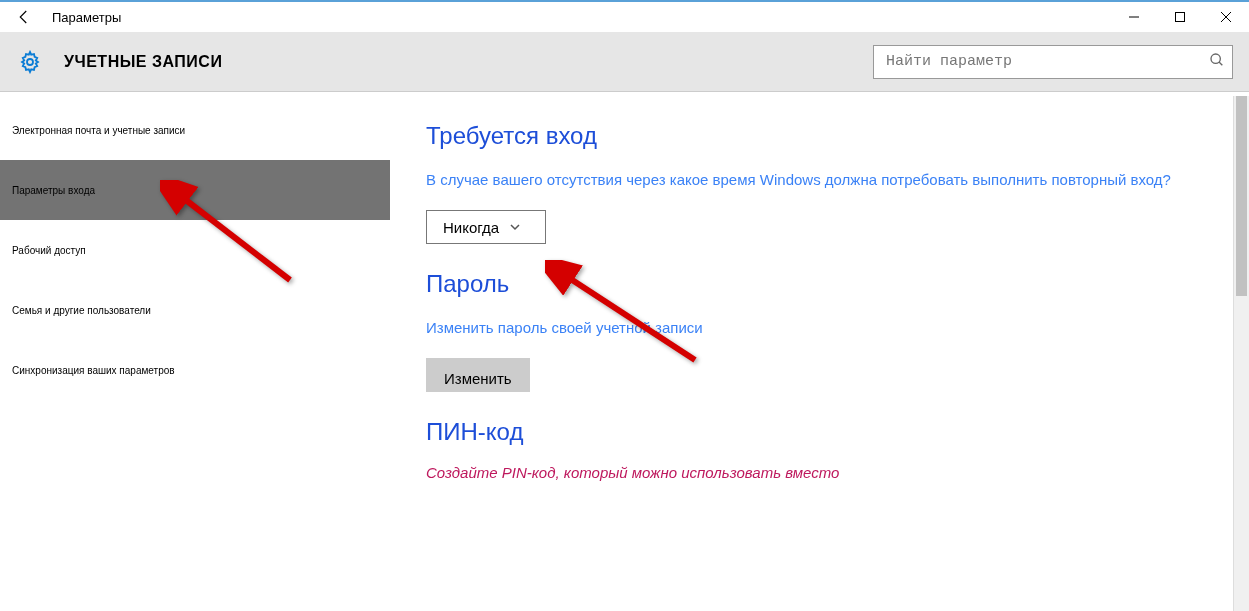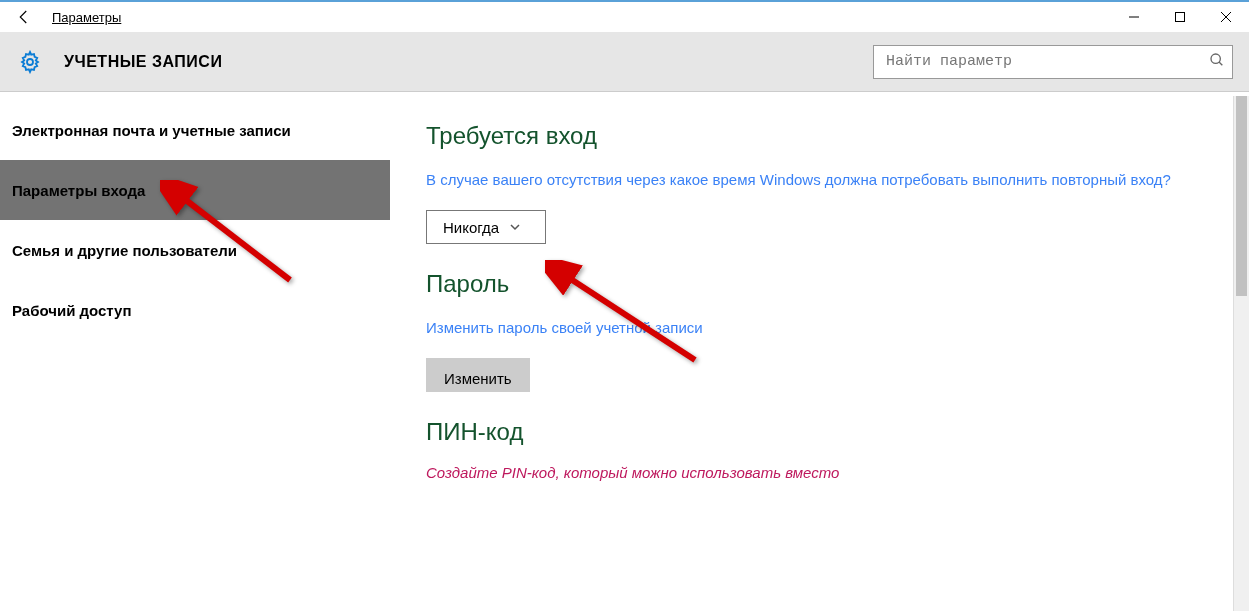--- a/index.html
+++ b/index.html
@@ -1,39 +1,39 @@
 <!DOCTYPE html>
 <html><head>
 <meta charset="utf-8">
 <style>
   * { box-sizing: border-box; margin: 0; padding: 0; font-family: "Segoe UI", Tahoma, sans-serif; }
   body { width: 1249px; height: 611px; background: #fff; overflow: hidden; position: relative; }
 
   .titlebar { height: 32px; background: #fff; display: flex; align-items: center; border-top: 2px solid #5aa1d8; }
   .back-btn { width: 48px; height: 100%; display: flex; align-items: center; justify-content: center; cursor: pointer; }
-  .title-text { font-size: 13px; color: #000; margin-left: 4px; text-decoration: underline; }
+  .title-text { font-size: 13px; color: #000; margin-left: 4px; }
   .win-controls { margin-left: auto; display: flex; }
   .win-btn { width: 46px; height: 32px; display: flex; align-items: center; justify-content: center; cursor: pointer; }
   .win-btn svg { stroke: #000; }
 
   .header { height: 60px; background: #e6e6e6; display: flex; align-items: center; padding: 0 16px; border-bottom: 1px solid #ccc;}
   .gear-wrap { width: 28px; height: 28px; display:flex; align-items:center; justify-content:center; margin-right: 20px;}
   .header h1 { font-size: 16px; font-weight: 600; letter-spacing: 0.5px; }
   .search-wrap { margin-left: auto; position: relative; }
   .search-input { width: 360px; height: 34px; border: 1px solid #999; padding: 0 34px 0 12px; font-size: 15px; color: #333; background:#fff;font-family:Liberation Mono, monospace; }
   .search-input::placeholder { color: #777; }
   .search-icon { position: absolute; right: 8px; top: 50%; transform: translateY(-50%); pointer-events:none;}
 
   .body-wrap { display: flex; height: calc(611px - 96px); }
   .sidebar { width: 390px; background: #fff; padding-top: 8px; }
-  .side-item { height: 60px; display: flex; align-items: center; padding: 0 12px; font-size: 15px; color: #000; cursor: pointer; font-weight: bold; }
+  .side-item { height: 60px; display: flex; align-items: center; padding: 0 12px; font-size: 10px; color: #000; cursor: pointer; }
   .side-item.selected { background: #737373; }
 
   .content { flex: 1; padding: 30px 36px 0 36px; position: relative; overflow:hidden;}
-  .content h2 { font-size: 24px; font-weight: 400; margin-bottom: 18px; color:#14532d;}
+  .content h2 { font-size: 24px; font-weight: 400; margin-bottom: 18px; color:#1d4ed8;}
   .content h2.sub { margin-top: 26px; }
   .desc { font-size: 15px; color: #3b82f6; line-height: 1.6; max-width: 760px; margin-bottom: 18px;}
   .dropdown { display: inline-flex; align-items: center; border: 1px solid #777; height: 34px; padding: 0 24px 0 16px; font-size: 15px; cursor:pointer; gap:10px;}
   .chev { display:inline-block;}
   .btn-gray { display:inline-block; background:#ccc; border:none; height:34px; padding:12px 18px; font-size:15px; cursor:pointer;}
   .cutoff { color:#be185d; font-size:15px; margin-top:18px; white-space:nowrap;font-style:italic;}
 
   .arrow-svg { position:absolute; pointer-events:none; filter: drop-shadow(2px 2px 2px rgba(0,0,0,0.35)); }
   .scrollbar { position:absolute; right:0; top:96px; bottom:0; width:16px; background:#f0f0f0; border-left:1px solid #ddd;}
   .scroll-thumb{ position:absolute; left:2px; right:2px; top:0; height:200px; background:#c1c1c1;}
@@ -89,24 +89,27 @@
 
 <div class="body-wrap">
   <div class="sidebar">
     <div class="side-item">
         <span>Электронная почта и учетные записи</span>
       </div>
     <div class="side-item selected">
         <span>Параметры входа</span>
       </div>
     <div class="side-item">
+        <span>Рабочий доступ</span>
+      </div>
+    <div class="side-item">
         <span>Семья и другие пользователи</span>
       </div>
     <div class="side-item">
-        <span>Рабочий доступ</span>
+        <span>Синхронизация ваших параметров</span>
       </div>
   </div>
 
   <div class="content">
     <h2>Требуется вход</h2>
     <p class="desc">В случае вашего отсутствия через какое время Windows должна потребовать выполнить повторный вход?</p>
     <div class="dropdown">
       <span>Никогда</span>
       <span class="chev">
         <svg width="12" height="12" viewBox="0 0 12 12" fill="none" stroke="#555" stroke-width="1.5">

